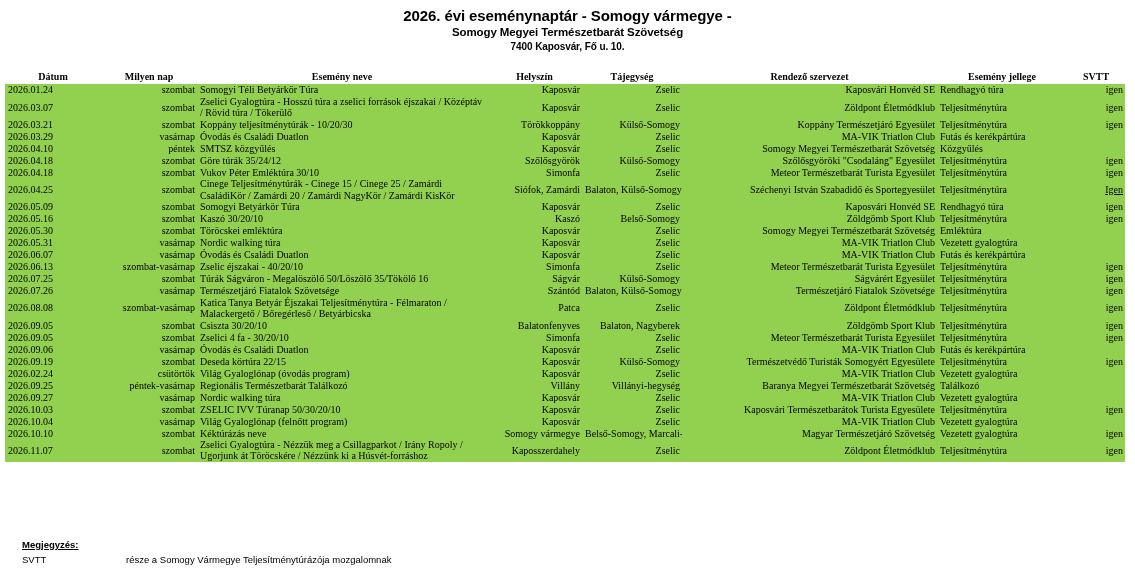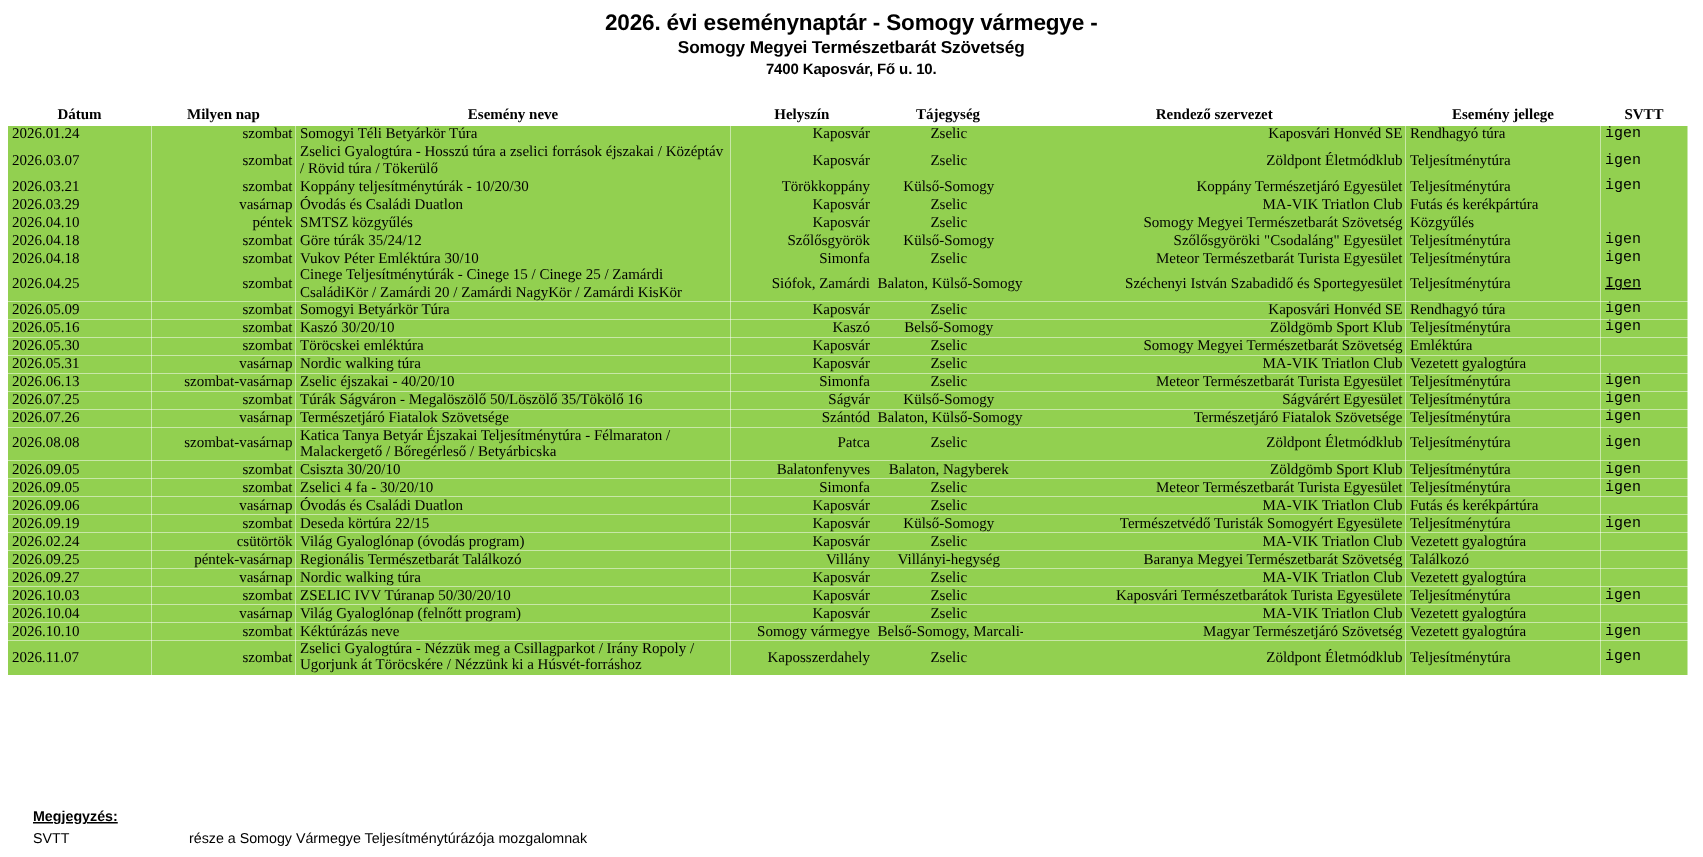--- a/index.html
+++ b/index.html
@@ -77,24 +77,24 @@
   table.cal tr.r2 td {
     height: 22px;
   }
   table.cal td.wrapcell {
     white-space: normal;
   }
   td.c-date   { width: 96px;  text-align: left;   padding-left: 8px; }
   td.c-day    { width: 96px;  text-align: right;   padding-left: 4px; }
   td.c-name   { width: 290px; text-align: left;   padding-left: 4px; }
   td.c-place  { width: 95px;  text-align: right;   padding-left: 4px; }
-  td.c-region { width: 100px; text-align: center;   padding-left: 4px; }
+  td.c-region { width: 100px; text-align: right;   padding-left: 4px; }
   td.c-org    { width: 255px; text-align: right;   padding-left: 4px; font-family: Liberation Serif, serif; }
   td.c-type   { width: 130px; text-align: left;   padding-left: 4px; }
-  td.c-svtt   { width: 58px;  text-align: left;   padding-left: 24px; font-family: Liberation Mono, monospace; }
+  td.c-svtt   { width: 58px;  text-align: right;   padding-left: 24px; }
 
   th.h-date   { width: 96px; }
   th.h-day    { width: 96px; }
   th.h-name   { width: 290px; }
   th.h-place  { width: 95px; }
   th.h-region { width: 100px; }
   th.h-org    { width: 255px; }
   th.h-type   { width: 130px; }
   th.h-svtt   { width: 58px; }
 
@@ -260,20 +260,30 @@
           <td class="c-date">2026.05.31</td>
           <td class="c-day">vasárnap</td>
           <td class="c-name">Nordic walking túra</td>
           <td class="c-place">Kaposvár</td>
           <td class="c-region">Zselic</td>
           <td class="c-org">MA-VIK Triatlon Club</td>
           <td class="c-type">Vezetett gyalogtúra</td>
           <td class="c-svtt"></td>
         </tr>
         <tr class="">
+          <td class="c-date">2026.06.07</td>
+          <td class="c-day">vasárnap</td>
+          <td class="c-name">Óvodás és Családi Duatlon</td>
+          <td class="c-place">Kaposvár</td>
+          <td class="c-region">Zselic</td>
+          <td class="c-org">MA-VIK Triatlon Club</td>
+          <td class="c-type">Futás és kerékpártúra</td>
+          <td class="c-svtt"></td>
+        </tr>
+        <tr class="">
           <td class="c-date">2026.06.13</td>
           <td class="c-day">szombat-vasárnap</td>
           <td class="c-name">Zselic éjszakai - 40/20/10</td>
           <td class="c-place">Simonfa</td>
           <td class="c-region">Zselic</td>
           <td class="c-org">Meteor Természetbarát Turista Egyesület</td>
           <td class="c-type">Teljesítménytúra</td>
           <td class="c-svtt">igen</td>
         </tr>
         <tr class="">

